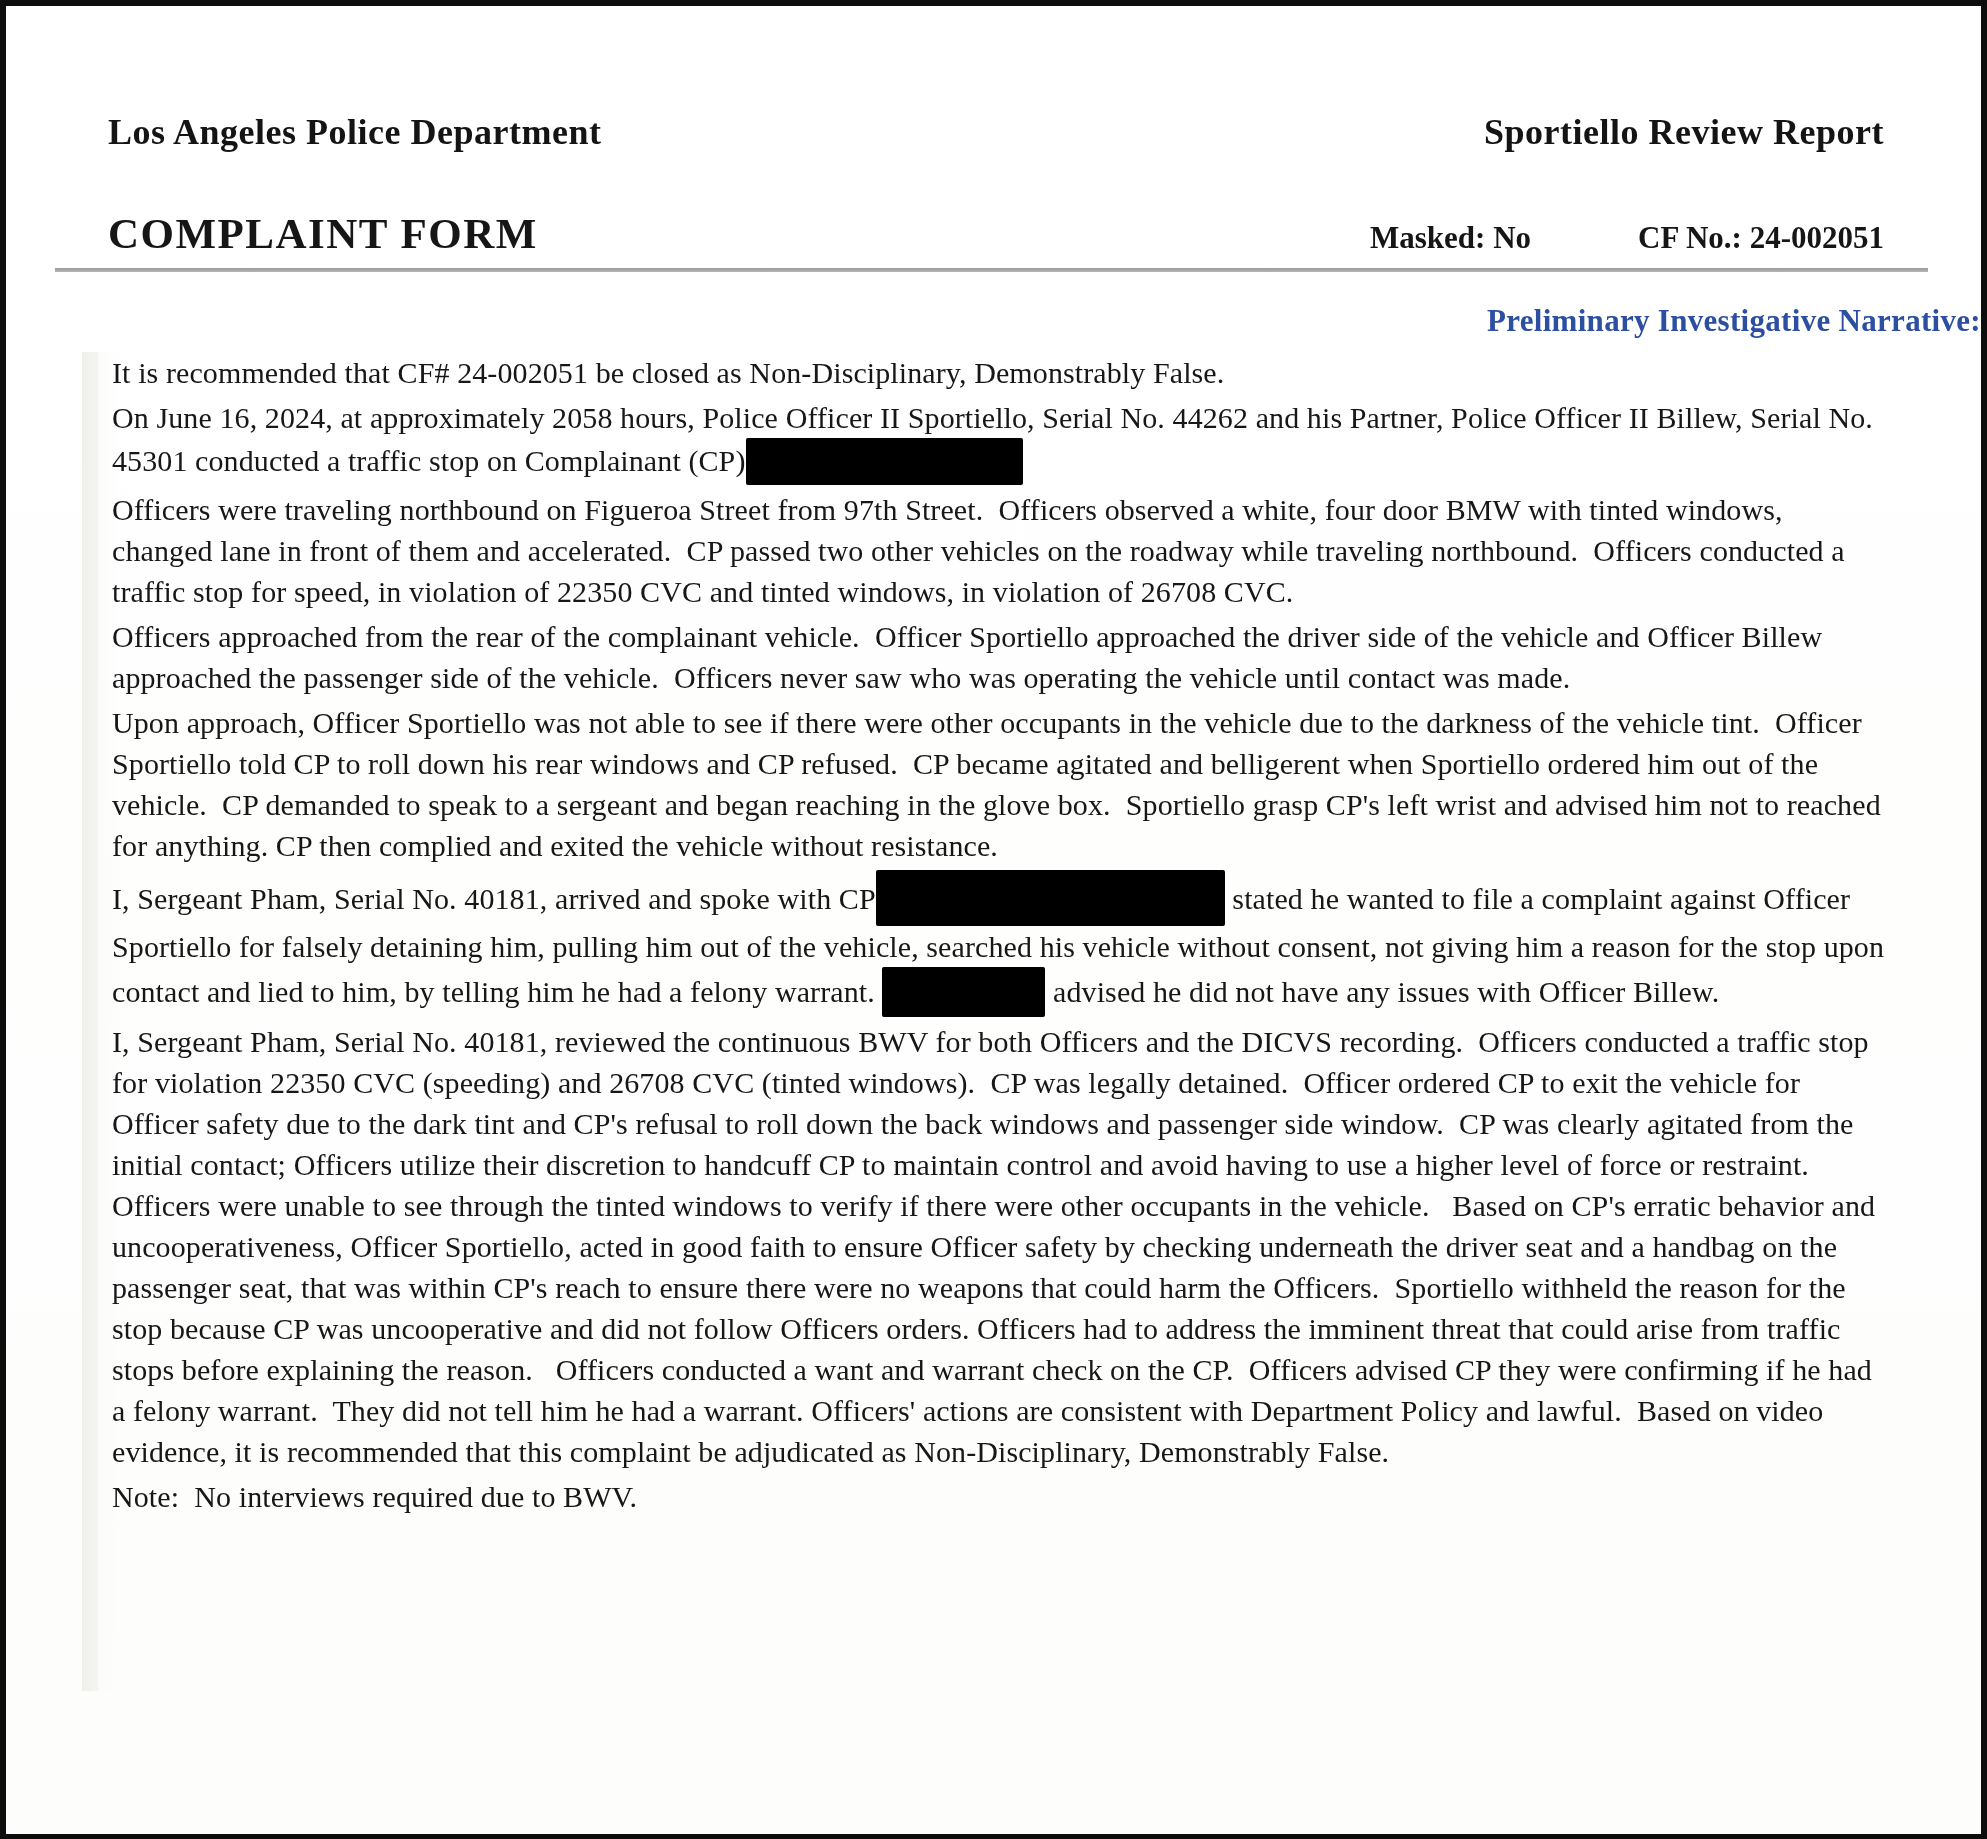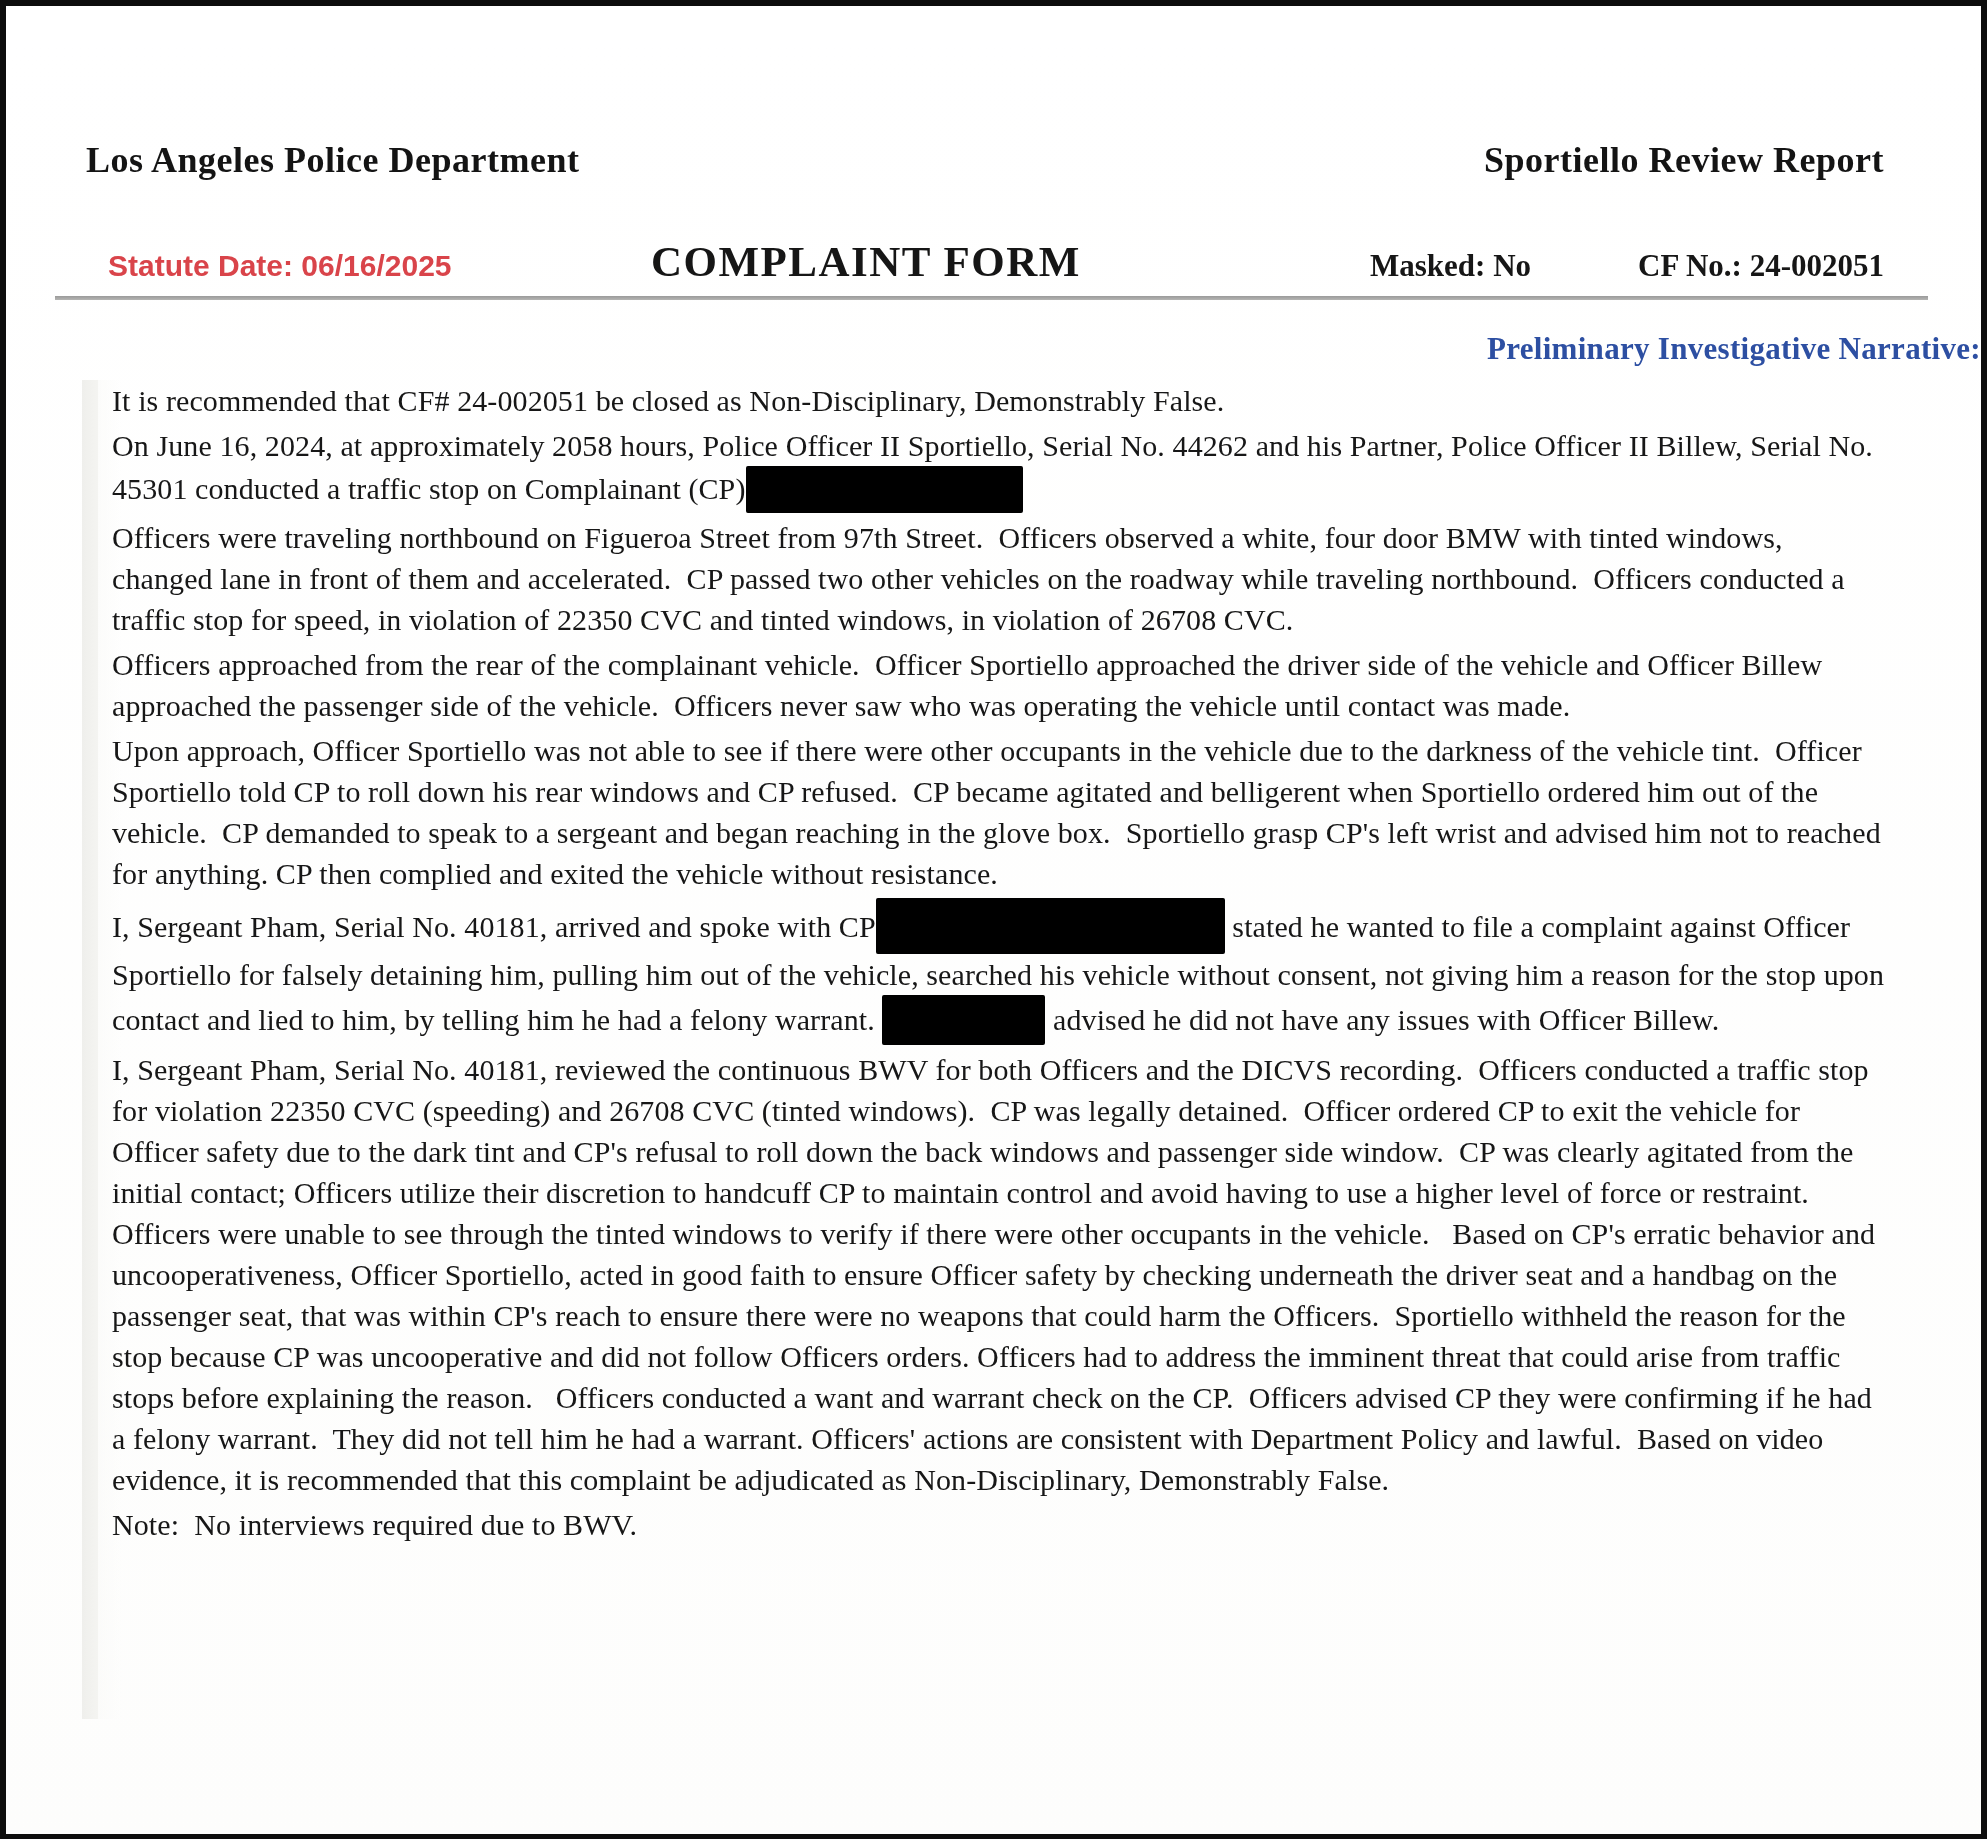--- a/index.html
+++ b/index.html
@@ -19,22 +19,21 @@
     height: 100%;
     background:
       linear-gradient(180deg, #ffffff 0%, #fdfdfc 100%);
   }
 
   
   .top-header {
     display: flex;
     justify-content: space-between;
     align-items: baseline;
-    padding: 105px 97px 0 80px;
-    margin-top: 28px;
+    padding: 105px 97px 0 102px;
   }
   .top-header .title {
     font-family: "Liberation Serif", serif;
     font-weight: bold;
     font-size: 36px;
     letter-spacing: 0.5px;
     color: #141414;
   }
 
   
@@ -116,21 +115,20 @@
 <body style="--statute-red: #d9444a; --narrative-blue: #2d4fa2; --redaction-black: #000000;">
 
 <div class="page">
 
   <div class="top-header">
     <span class="title">Los Angeles Police Department</span>
     <span class="title">Sportiello Review Report</span>
   </div>
 
   <div class="form-header">
-    <span class="statute-date">Statute Date: 06/16/2025</span>
     <span class="form-title">COMPLAINT FORM</span>
     <span class="form-header-right">
       <span class="masked">Masked: No</span>
       <span class="cf-no">CF No.: 24-002051</span>
     </span>
   </div>
 
   <hr class="header-rule">
 
   <div class="narrative-heading">Preliminary Investigative Narrative:</div>

